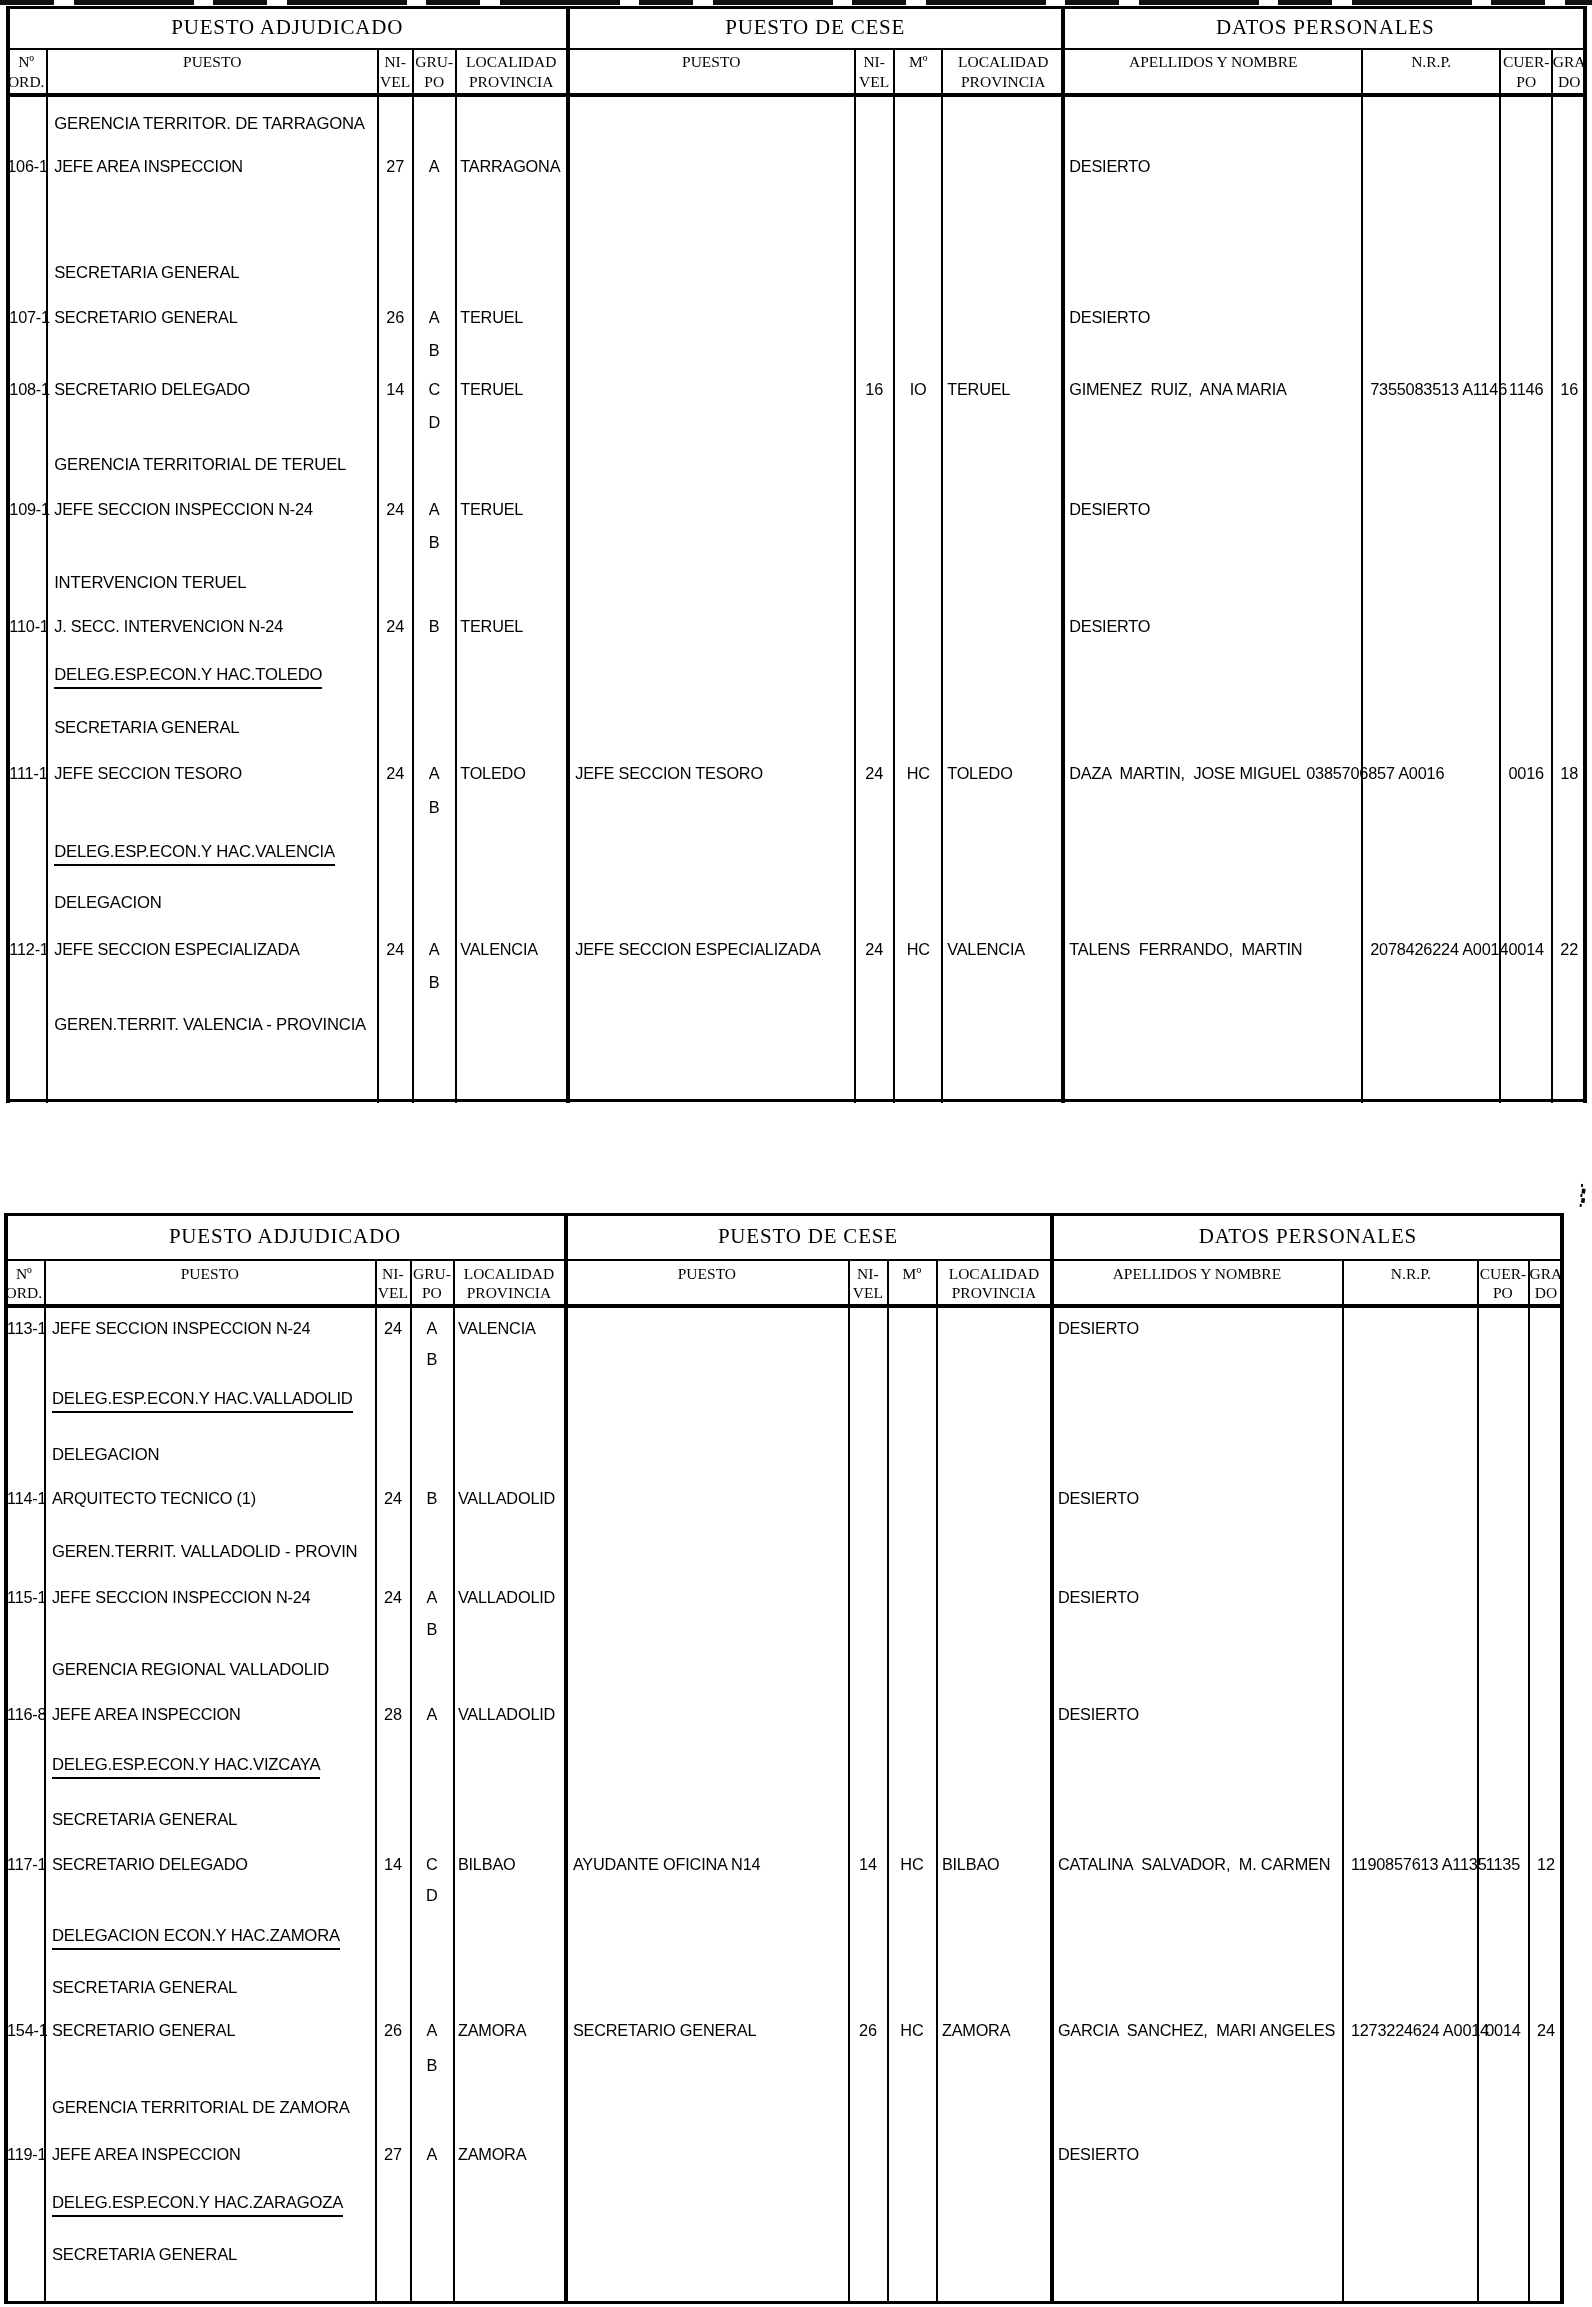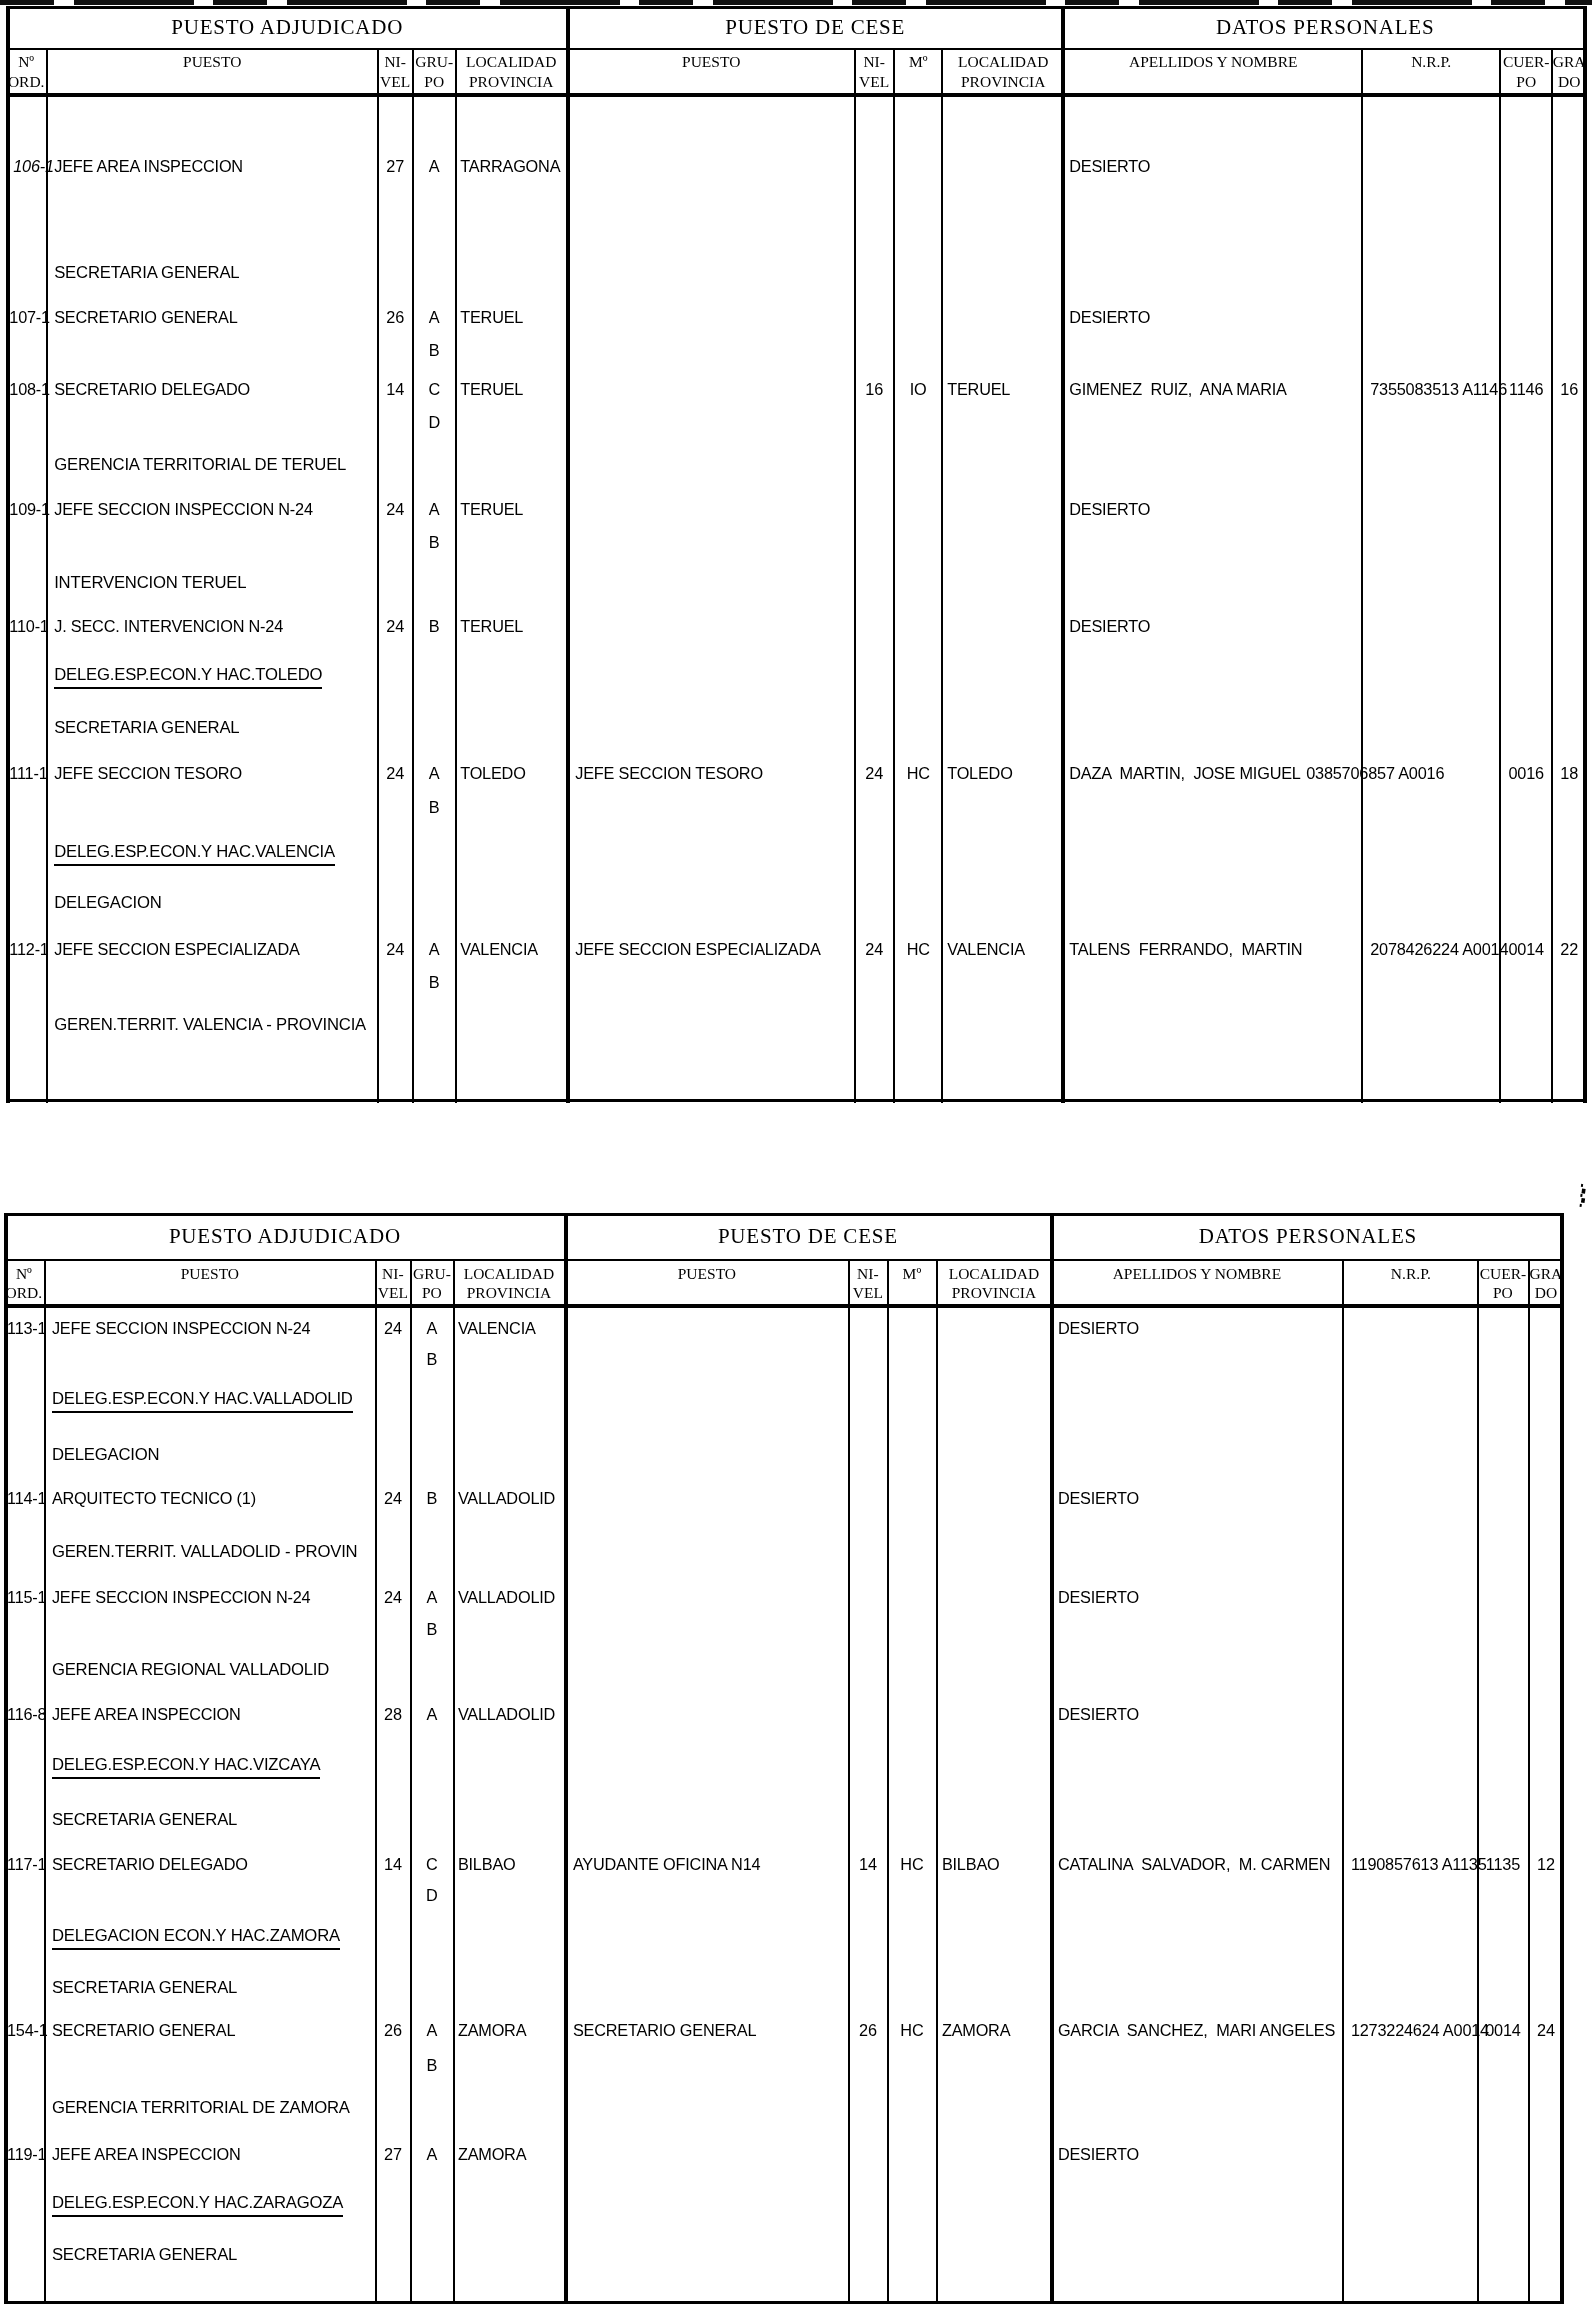--- a/index.html
+++ b/index.html
@@ -56,22 +56,25 @@
       <div class="ch" style="left: 428px; top: 46px;"><span style="display: block;">GRU-</span><span style="display: block;">PO</span></div>
       <div class="ch" style="left: 505px; top: 46px;"><span style="display: block;">LOCALIDAD</span><span style="display: block;">PROVINCIA</span></div>
       <div class="ch" style="left: 705px; top: 46px;">PUESTO</div>
       <div class="ch" style="left: 868px; top: 46px;"><span style="display: block;">NI-</span><span style="display: block;">VEL</span></div>
       <div class="ch" style="left: 912px; top: 46px;">Mº</div>
       <div class="ch" style="left: 997px; top: 46px;"><span style="display: block;">LOCALIDAD</span><span style="display: block;">PROVINCIA</span></div>
       <div class="ch" style="left: 1207px; top: 46px;">APELLIDOS Y NOMBRE</div>
       <div class="ch" style="left: 1425px; top: 46px;">N.R.P.</div>
       <div class="ch" style="left: 1520px; top: 46px;"><span style="display: block;">CUER-</span><span style="display: block;">PO</span></div>
       <div class="ch" style="left: 1563px; top: 46px;"><span style="display: block;">GRA</span><span style="display: block;">DO</span></div>
+      <div class="row" style="top: 108px;">
+        <span class="c sec" style="left: 48px;">GERENCIA TERRITOR. DE TARRAGONA</span>
+      </div>
       <div class="row" style="top: 150px;">
-        <span class="c" style="left: 7px; font-style: italic;">106-1</span>
+        <span class="c" style="left: 1px;">106-1</span>
         <span class="c" style="left: 48px;">JEFE AREA INSPECCION</span>
         <span class="c ctr" style="left: 389px;">27</span>
         <span class="c ctr" style="left: 428px;">A</span>
         <span class="c" style="left: 454px;">TARRAGONA</span>
         <span class="c" style="left: 1063px;">DESIERTO</span>
       </div>
       <div class="row" style="top: 257px;">
         <span class="c sec" style="left: 48px;">SECRETARIA GENERAL</span>
       </div>
       <div class="row" style="top: 301px;">

